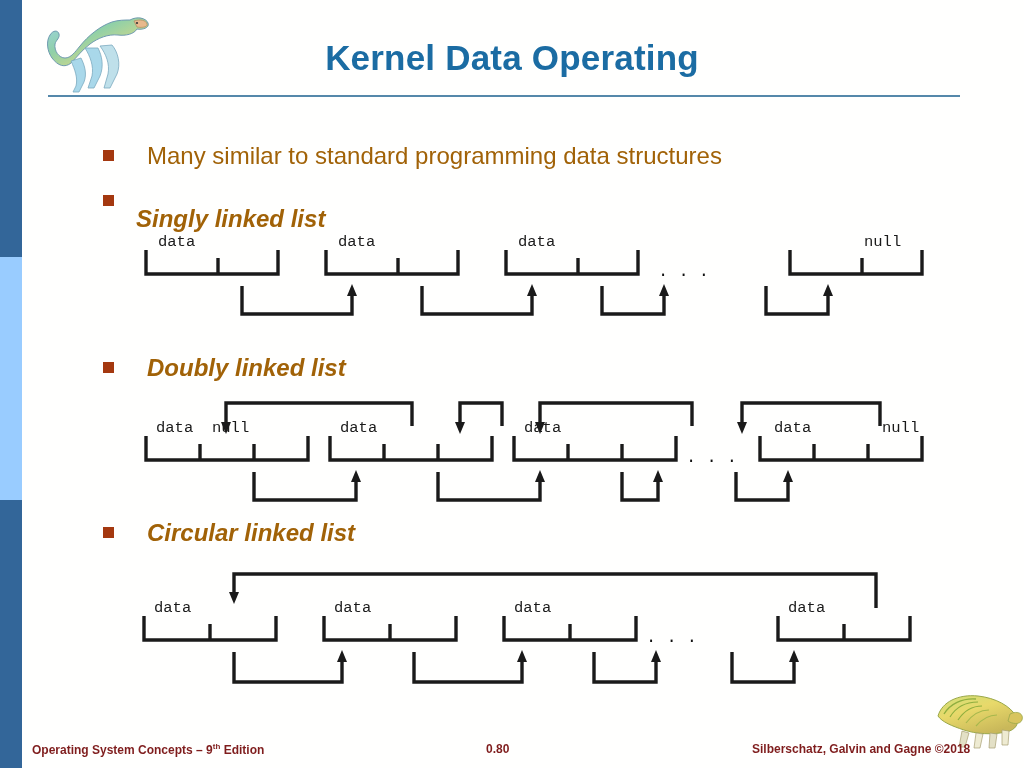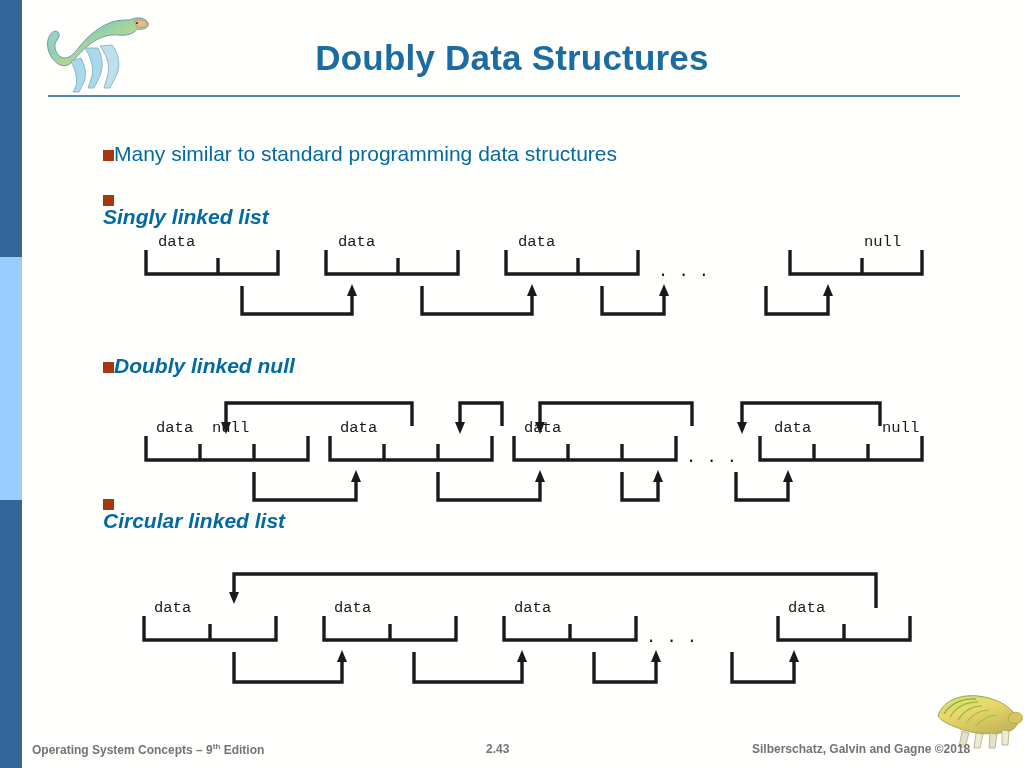--- a/index.html
+++ b/index.html
@@ -27,41 +27,41 @@
     white-space:nowrap;
   }
   #title-rule{
     position:absolute;left:48px;top:95px;width:912px;height:0;
     border-top:2px solid #5588AA;
   }
 
   
   .bullet-row{position:absolute;display:flex;align-items:flex-start;}
   .bsq{width:11px;height:11px;background:#A4380F;flex:0 0 auto;margin-top:7px;}
-  .btext{font-size:21px;color:#0369a1;line-height:1.05;white-space:nowrap;}
+  .btext{margin-left:33px;font-size:24px;color:#a16207;line-height:1.05;white-space:nowrap;}
   .btext.em{font-style:italic;font-weight:bold;}
   #b1{left:103px;top:143px;}
   #b2{left:103px;top:188px;flex-direction:column;}
   #b3{left:103px;top:355px;}
-  #b4{left:103px;top:492px;flex-direction:column;}
+  #b4{left:103px;top:520px;}
 
   
   .diagram{position:absolute;}
   #d-single{left:130px;top:224px;}
   #d-double{left:130px;top:392px;}
   #d-circ{left:130px;top:562px;}
   .dlabel{
     font-family:"Liberation Mono","DejaVu Sans Mono",monospace;
     font-size:15.5px;fill:#1a1a1a;
   }
   .dots{font-family:"Liberation Mono",monospace;font-size:17px;fill:#111;}
 
   
   #footer{position:absolute;left:0;top:742px;width:1024px;height:26px;}
-  .ftxt{position:absolute;font-size:12px;font-weight:bold;color:#737373;white-space:nowrap;}
+  .ftxt{position:absolute;font-size:12px;font-weight:bold;color:#7f1d1d;white-space:nowrap;}
   #f-left{left:32px;top:0;}
   #f-center{left:486px;top:0;font-weight:bold;}
   #f-right{left:752px;top:0;}
   sup{font-size:8px;vertical-align:super;}
   #dino-bot{position:absolute;left:932px;top:690px;width:92px;height:64px;}
 </style>
 </head>
 <body>
 
 <div id="rail">
@@ -84,34 +84,34 @@
            C27,60 20,58 14,50 C9,43 8,33 12,27 C15,22 20,22 21,26
            C22,30 18,32 17,36 C16,43 21,50 27,50 C33,50 37,44 42,38
            C50,28 62,18 74,14 C80,12 87,12 92,12 Z" fill="url(#gdino)" stroke="#6f9ab0" stroke-width="1"></path>
   <path d="M47,40 C52,48 56,58 54,68 L50,80 L56,80 L62,68 C66,58 64,48 60,40 Z" fill="#a9d8ea" stroke="#7ba9bf" stroke-width="0.8"></path>
   <path d="M62,38 C68,46 72,56 70,66 L66,80 L72,80 L79,66 C83,56 80,44 74,37 Z" fill="#bfe0ea" stroke="#7ba9bf" stroke-width="0.8"></path>
   <path d="M33,53 C37,62 40,70 38,78 L35,84 L41,84 L46,74 C49,66 47,58 43,50 Z" fill="#a9d8ea" stroke="#7ba9bf" stroke-width="0.8"></path>
   <path d="M96,13 C102,11 108,12 109,16 C110,19 104,20 99,19 Z" fill="#e8b98d" stroke="#b08a62" stroke-width="0.7"></path>
   <circle cx="99" cy="15" r="1.1" fill="#333"></circle>
 </svg>
 
-<div id="title">Doubly Data Structures</div>
+<div id="title">Kernel Data Operating</div>
 <div id="title-rule"></div>
 
 <div class="bullet-row" id="b1">
   <span class="bsq"></span>
   <span class="btext">Many similar to standard programming data structures</span>
 </div>
 <div class="bullet-row" id="b2">
   <span class="bsq"></span>
   <span class="btext em">Singly linked list</span>
 </div>
 <div class="bullet-row" id="b3">
   <span class="bsq"></span>
-  <span class="btext em">Doubly linked null</span>
+  <span class="btext em">Doubly linked list</span>
 </div>
 <div class="bullet-row" id="b4">
   <span class="bsq"></span>
   <span class="btext em">Circular linked list</span>
 </div>
 
 <svg class="diagram" id="d-single" width="830" height="100" viewBox="0 0 830 100">
   <g stroke="#1a1a1a" stroke-width="3.4" fill="none" stroke-linecap="butt">
 
     <path d="M16,26 L16,50 L148,50 L148,26"></path>
@@ -245,15 +245,15 @@
   <path d="M44,36 C50,29 57,25 65,25" fill="none" stroke="#a6b84d" stroke-width="1.2"></path>
   <path d="M30,41 L27,57 L33,57 L37,43 Z" fill="#e3e0c6" stroke="#a89f72" stroke-width="0.7"></path>
   <path d="M44,43 L42,58 L48,58 L51,44 Z" fill="#eeebd2" stroke="#a89f72" stroke-width="0.7"></path>
   <path d="M58,43 L57,58 L63,58 L65,44 Z" fill="#e3e0c6" stroke="#a89f72" stroke-width="0.7"></path>
   <path d="M70,40 L70,55 L76,55 L77,41 Z" fill="#eeebd2" stroke="#a89f72" stroke-width="0.7"></path>
   <path d="M78,24 C86,20 92,24 90,30 C88,35 80,34 76,31 Z" fill="#d8c55e" stroke="#9aa84a" stroke-width="0.8"></path>
 </svg>
 
 <div id="footer">
   <div class="ftxt" id="f-left"><span>Operating System Concepts – 9</span><sup>th</sup><span> Edition</span></div>
-  <div class="ftxt" id="f-center">2.43</div>
+  <div class="ftxt" id="f-center">0.80</div>
   <div class="ftxt" id="f-right">Silberschatz, Galvin and Gagne ©2018</div>
 </div>
 
 </body></html>

